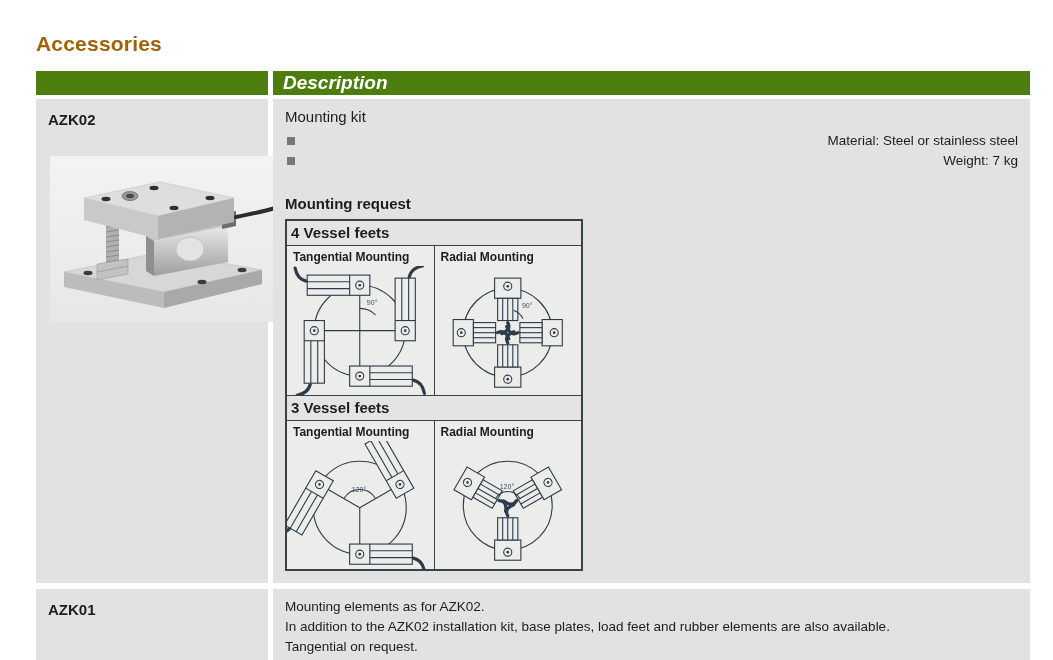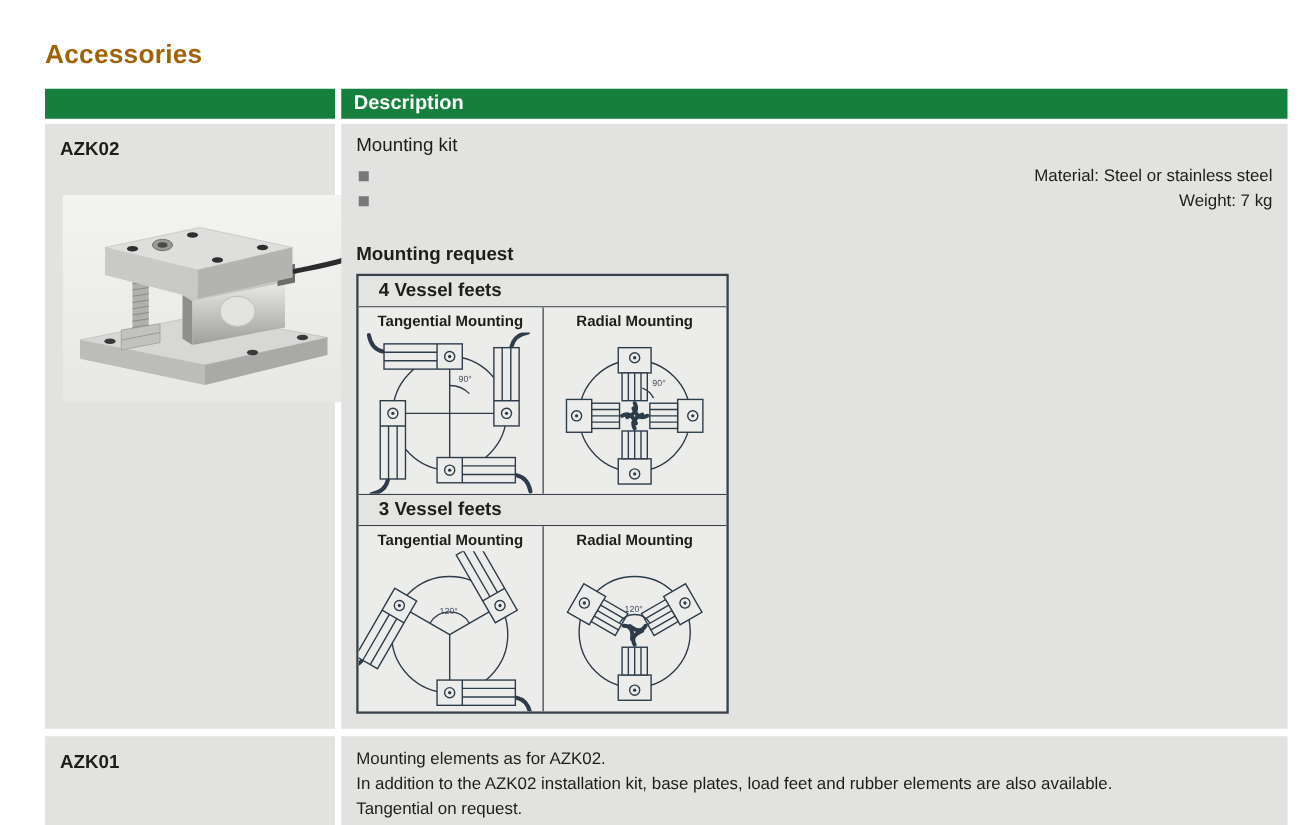--- a/index.html
+++ b/index.html
@@ -7,43 +7,43 @@
     width:1053px;height:660px;background:#ffffff;
     font-family:"Liberation Sans", sans-serif;color:#1d1d1b;
     overflow:hidden;
   }
   .page-title{
     margin:32px 0 15px 36px;font-size:21px;font-weight:bold;color:#a16207;
     letter-spacing:.2px;
   }
   .acc-table{margin-left:36px;width:994px;}
   .thead{display:flex;gap:5px;margin-bottom:4px;}
-  .hcell{background:#15803d;height:24px;line-height:24px;color:#fff;
-    font-size:16px;font-weight:bold;box-sizing:border-box;}
+  .hcell{background:#4d7c0f;height:24px;line-height:24px;color:#fff;
+    font-size:19px;font-weight:bold;box-sizing:border-box;font-style:italic;}
   .hcell.left{width:232px;}
   .hcell.right{flex:1;padding-left:10px;}
   .trow{display:flex;gap:5px;margin-bottom:6px;}
   .cell{background:#e2e2e0;box-sizing:border-box;}
   .cell-left{width:232px;padding:12px 0 0 12px;}
   .cell-right{flex:1;padding:9px 12px 12px 12px;}
   .prod-id{font-size:15px;font-weight:bold;}
   .photo-wrap{margin:28px 0 0 2px;width:226px;height:166px;}
   .block-title{font-size:15px;font-weight:normal;margin:0 0 6px 0;}
   ul.specs{list-style:none;margin:0;padding:0;text-align:right;}
   ul.specs li{position:relative;padding-left:24px;font-size:13.5px;line-height:20px;}
   ul.specs li .sq{position:absolute;left:2px;top:6px;width:8px;height:8px;background:#77787a;}
   .opts-title{font-size:15px;font-weight:bold;margin:24px 0 7px 0;}
   .itable{width:294px;border:2px solid #39424a;background:#ecedeb;}
-  .isection-title{font-size:15px;font-weight:bold;padding:3px 8px 4px 16px;
+  .isection-title{font-size:15px;font-weight:bold;padding:3px 8px 4px 4px;
     background:#e4e5e3;border-bottom:1.5px solid #39424a;}
   .isection-title.mid{border-top:1.5px solid #39424a;}
   .icols{display:flex;}
   .icol{flex:1;min-width:0;background:#ecedeb;}
   .icol + .icol{border-left:1.5px solid #39424a;}
-  .icol-title{font-size:12px;font-weight:bold;padding:4px 6px 2px 6px;text-align:center;}
+  .icol-title{font-size:12px;font-weight:bold;padding:4px 6px 2px 6px;}
   .dg{display:block;width:100%;height:auto;}
   .dg line,.dg path,.dg circle,.dg rect{stroke:#2e3c4a;stroke-width:1.1;fill:none;}
   .dg rect.body{fill:#ecedeb;}
   .dg path.cable{stroke-width:3.2;stroke-linecap:round;fill:none;}
   .dg circle.dot{fill:#2e3c4a;stroke:none;}
   .dg text{font-size:7px;fill:#45525f;stroke:none;font-family:"Liberation Sans",sans-serif;}
   .azk01-lines p{margin:0;font-size:13.5px;line-height:20px;}
   .cell-right.azk01{padding-top:8px;}
   
   .photo{display:block;}

